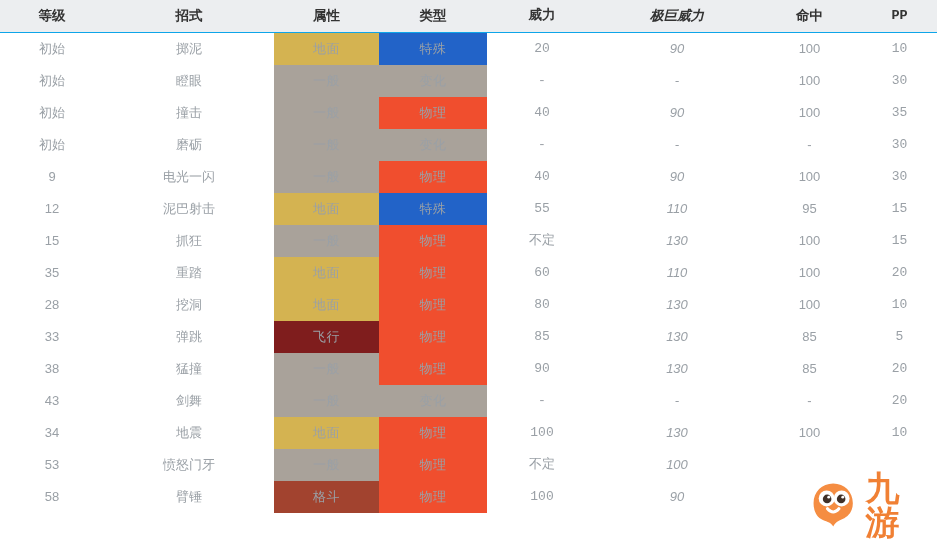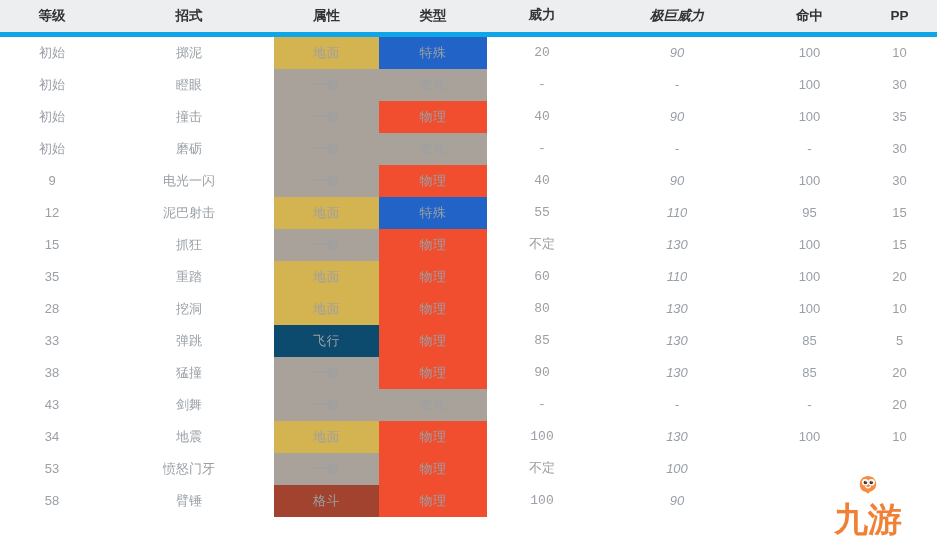--- a/index.html
+++ b/index.html
@@ -25,21 +25,21 @@
     color: #333333;
     font-size: 13.5px;
     font-weight: bold;
     text-align: center;
     padding: 0;
     border: none;
     line-height: 32px;
     vertical-align: middle;
   }
   #move-table thead tr {
-    border-bottom: 5px solid #0ea5e9;
+    border-bottom: 1px solid #0ea5e9;
     border-radius: 7px;
   }
   #move-table tbody td {
     height: 32px;
     padding: 0;
     text-align: center;
     font-size: 13px;
     color: #9aa0a6;
     background: #ffffff;
     vertical-align: middle;
@@ -49,21 +49,21 @@
     overflow: hidden;
   }
   
   .c-level   { width: 104px; }
   .c-move    { width: 170px; }
   .c-type    { width: 105px; }
   .c-cat     { width: 108px; }
   .c-power   { width: 110px; font-family: Liberation Mono, monospace; }
   .c-dmax    { width: 160px; font-style: italic; }
   .c-acc     { width: 105px; }
-  .c-pp      { width: 75px; }
+  .c-pp      { width: 75px; font-family: Liberation Mono, monospace; }
 
   
   td.badge {
     color: #ffffff;
     font-size: 13px;
     font-weight: normal;
     letter-spacing: 0.5px;
     font-family: Liberation Serif, serif;
   }
   
@@ -78,21 +78,20 @@
     position: absolute;
     right: 8px;
     bottom: 6px;
     width: 122px;
     height: 62px;
     display: flex;
     align-items: center;
     gap: 6px;
     pointer-events: none;
     opacity: 0.97;
-    flex-direction: column;
   }
   #watermark .wm-text {
     font-size: 34px;
     font-weight: bold;
     color: #f07c2e;
     letter-spacing: 0px;
     line-height: 1;
     font-family: "DejaVu Sans", sans-serif;
   }
 </style>
@@ -199,21 +198,21 @@
         <td class="c-type badge" style="background: rgb(212, 179, 81);">地面</td>
         <td class="c-cat badge" style="background: rgb(240, 78, 46);">物理</td>
         <td class="c-power">80</td>
         <td class="c-dmax">130</td>
         <td class="c-acc">100</td>
         <td class="c-pp">10</td>
       </tr>
       <tr>
         <td class="c-level">33</td>
         <td class="c-move">弹跳</td>
-        <td class="c-type badge" style="background: #0c4a6e;">飞行</td>
+        <td class="c-type badge" style="background: #7f1d1d;">飞行</td>
         <td class="c-cat badge" style="background: rgb(240, 78, 46);">物理</td>
         <td class="c-power">85</td>
         <td class="c-dmax">130</td>
         <td class="c-acc">85</td>
         <td class="c-pp">5</td>
       </tr>
       <tr>
         <td class="c-level">38</td>
         <td class="c-move">猛撞</td>
         <td class="c-type badge" style="background: rgb(169, 162, 154);">一般</td>

